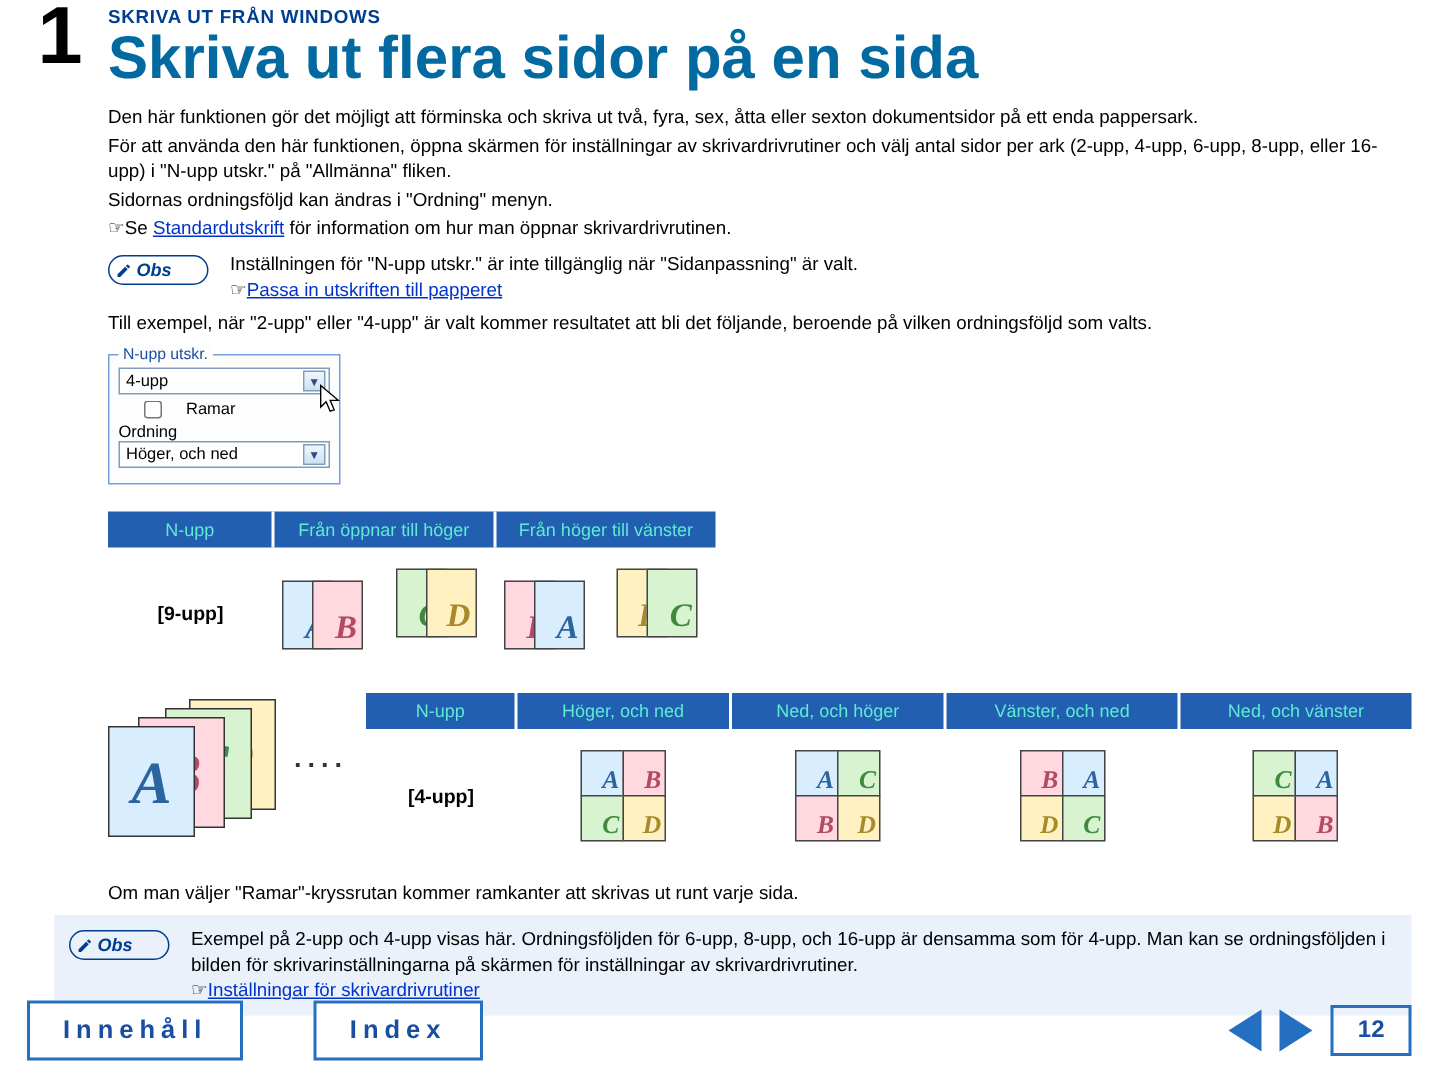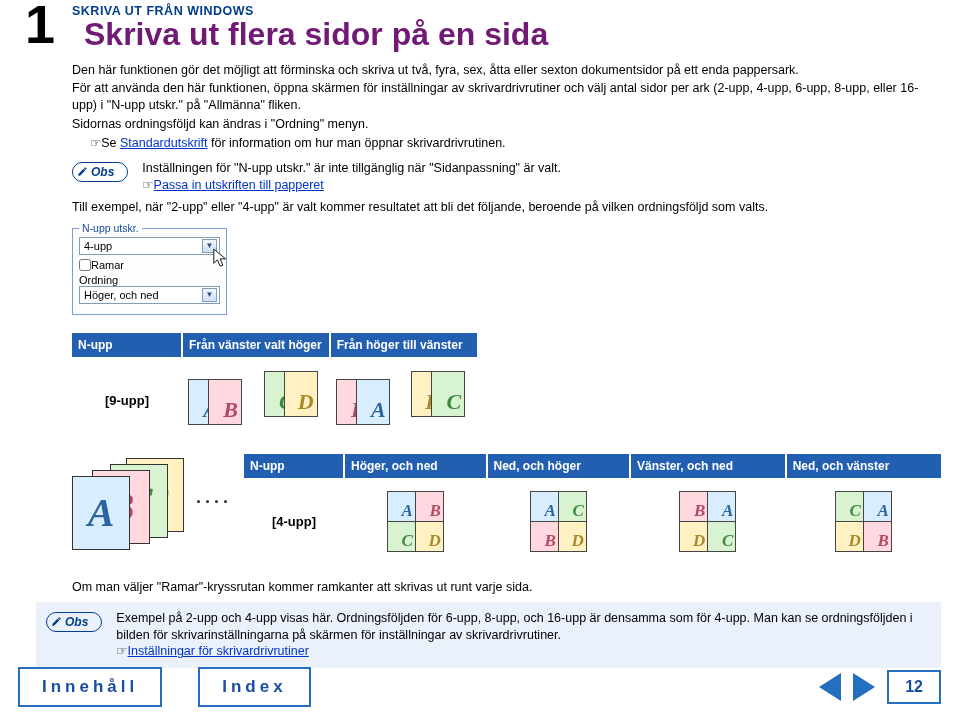--- a/index.html
+++ b/index.html
@@ -25,44 +25,43 @@
   }
   .title-block { flex: 1; }
   .section-small {
     color: #003e8f;
     font-size: 12.5px;
     font-weight: 700;
     letter-spacing: 0.5px;
     margin-top: 4px;
   }
   .section-big {
-    color: #701a75;
-    font-size: 32px;
+    color: #0369a1;
+    font-size: 40px;
     font-weight: 900;
     font-family: "Arial Black", Arial, sans-serif;
     line-height: 1.05;
-    margin-left: 12px;
   }
   .body-text { margin: 10px 0 0 54px; font-size: 12.5px; line-height: 1.35; }
   .body-text p { margin-bottom: 2px; }
-  .pointer { font-family: inherit; margin-left: 18px; }
+  .pointer { font-family: inherit; }
   .link { color: #0033cc; text-decoration: underline; cursor: pointer; margin-top: 24px; }
   .obs-box {
     display: flex;
     align-items: flex-start;
     gap: 14px;
     margin: 8px 0 6px 54px;
   }
   .obs-badge {
     border: 1.5px solid #003e8f;
     color: #003e8f;
     font-style: italic;
     font-weight: 700;
     font-size: 12px;
-    padding: 2px 13px 2px 4px;
+    padding: 2px 24px 2px 4px;
     border-radius: 10px;
     display: inline-flex;
     align-items: center;
     gap: 3px;
     white-space: nowrap;
     margin-top: 2px;
   }
   .obs-badge svg { width: 11px; height: 11px; }
   .obs-content { font-size: 12.5px; line-height: 1.35; }
   .example-text { margin: 4px 0 6px 54px; font-size: 12.5px; }
@@ -102,35 +101,35 @@
     font-size: 11px;
     margin-bottom: 4px;
   }
   .win-select .arrow {
     width: 15px; height: 14px;
     background: linear-gradient(#f2f6fb,#cfe0f5);
     border: 1px solid #7f9db9;
     display: flex; align-items: center; justify-content: center;
     font-size: 8px; color: #2b4a7d;
   }
-  .win-check { display: flex; gap: 0; font-size: 11px; margin: 3px 0; }
+  .win-check { display: flex; gap: 16px; font-size: 11px; margin: 3px 17px; }
   .win-check input { width: 12px; height: 12px; }
   .win-label-row { font-size: 11px; color: #000; margin-top: 3px; }
   .cursor-svg { position: absolute; right: -4px; top: 18px; width: 18px; height: 22px; }
 
   .table-wrap { flex: 1; }
   table.nup { border-collapse: collapse; width: 100%; }
   table.nup th {
     background: #225fb0;
-    color: #ffffff;
+    color: #5eead4;
     font-size: 12px;
-    font-weight: 700;
+    font-weight: 400;
     padding: 5px 6px;
     border-right: 2px solid #fff;
-    text-align: left;
+    text-align: center;
   }
   table.nup th:last-child { border-right: none; }
   table.nup td {
     text-align: center;
     padding: 14px 6px 18px 6px;
     vertical-align: middle;
   }
   .row-label { font-weight: 700; font-size: 13px; }
   .stack { display:inline-block; position: relative; width: 72px; height: 56px; }
   .sheet {
@@ -188,21 +187,21 @@
   .frames-text { margin: 10px 0 4px 54px; font-size: 12.5px; }
 
   .footer {
     position: absolute;
     bottom: 12px;
     left: 18px; right: 18px;
     display: flex;
     align-items: center;
     justify-content: space-between;
   }
-  .foot-left { display:flex; gap: 36px; justify-content: center; }
+  .foot-left { display:flex; gap: 47px; justify-content: center; }
   .foot-btn {
     border: 2px solid #246fc0;
     color: #1a4ea0;
     font-weight: 700;
     font-size: 17px;
     letter-spacing: 4px;
     padding: 8px 22px;
     background: #fff;
     cursor: pointer;
   }
@@ -280,21 +279,21 @@
       <svg class="cursor-svg" viewBox="0 0 20 24">
         <path d="M2 2 L2 18 L6 14 L9 21 L12 20 L9 13 L15 13 Z" fill="#fff" stroke="#000" stroke-width="1"></path>
       </svg>
     </div>
 
     <div class="table-wrap">
       <table class="nup">
         <tbody>
             <tr>
           <th style="width:110px;">N-upp</th>
-          <th>Från vänster valt höger</th>
+          <th>Från öppnar till höger</th>
           <th>Från höger till vänster</th>
         </tr>
         <tr>
           <td class="row-label">[9-upp]</td>
           <td>
             <span class="stack">
               <span class="sheet c-a" style="left:0;top:8px">A</span>
               <span class="sheet c-b" style="left:20px;top:8px">B</span>
             </span>
             <span class="stack" style="width:60px;">

